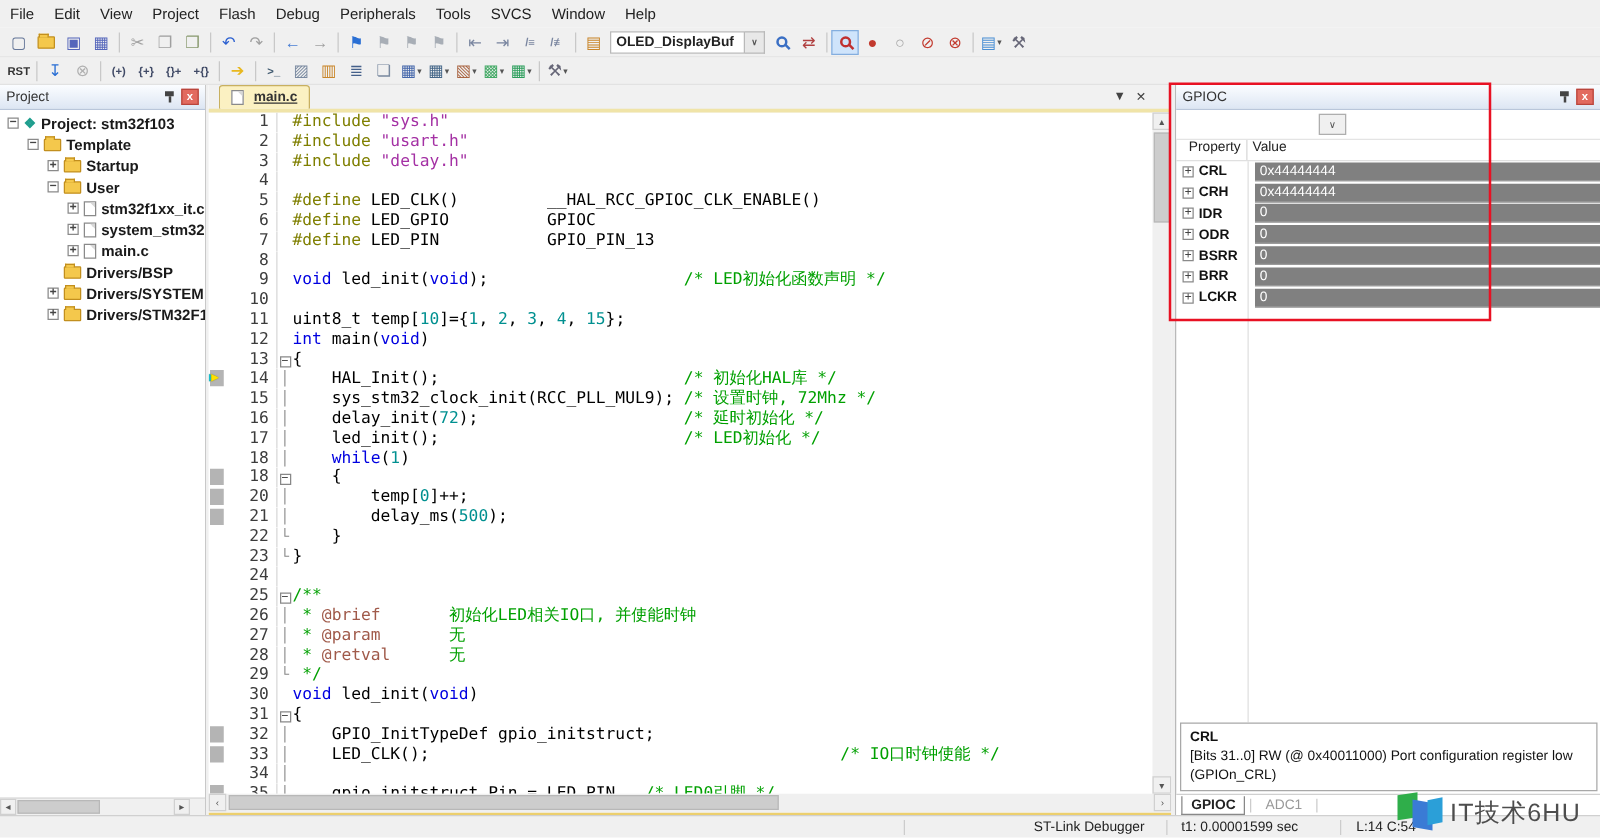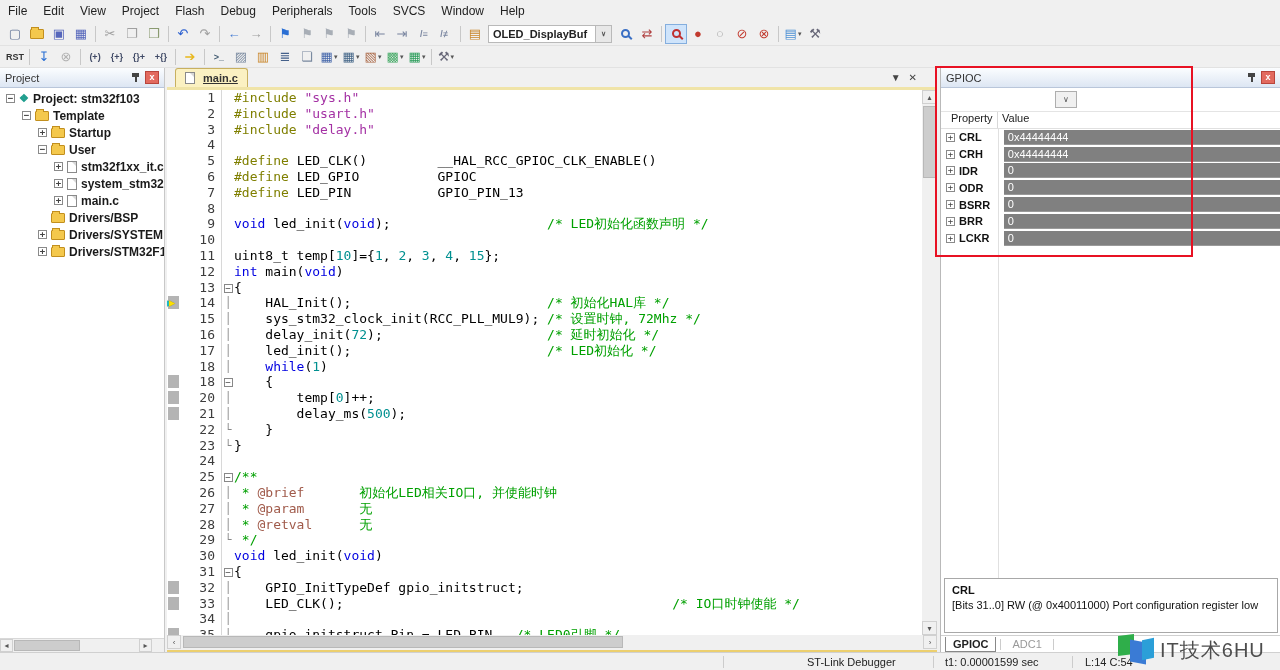--- a/index.html
+++ b/index.html
@@ -128,21 +128,21 @@
   #sv-tabs { position:absolute; left:0; top:567px; width:340px; height:17px; display:flex; align-items:center;
     font-size:11px; border-top:1px solid #d0d0d0; background:#fff; }
   .svtab { padding:1px 7px; margin-left:4px; color:#999; }
   .svtab.active { border:1px solid #888; border-top:none; background:#fff; color:#222; font-weight:bold; }
   .svtab-sep { width:1px; height:11px; background:#ccc; margin-left:4px; }
 
   
   #statusbar { position:absolute; left:0; top:652px; width:1280px; height:18px; background:#f0f0f0;
     border-top:1px solid #d0d0d0; font-size:11px; color:#222; }
   #statusbar .ssep { position:absolute; top:3px; width:1px; height:12px; background:#ccc; }
-  #st-debugger { position:absolute; left:807px; top:3px; }
+  #st-debugger { position:absolute; left:827px; top:3px; }
   #st-time     { position:absolute; left:945px; top:3px; }
   #st-pos      { position:absolute; left:1085px; top:3px; }
 
   
   #annotation-rect { position:absolute; left:935px; top:66px; width:258px; height:191px;
     border:2px solid #e81123; z-index:60; pointer-events:none; }
 
   
   #watermark { position:absolute; left:1116px; top:630px; height:40px; display:flex; align-items:center;
     z-index:70; }
@@ -518,20 +518,21 @@
       <div class="rrow">
         <span class="expbox">+</span>
         <span class="rname">LCKR</span>
         <span class="rval">0</span>
       </div>
     </div>
   <div id="sv-colline"></div>
   <div id="sv-desc">
     <div class="dname">CRL</div>
     <div>[Bits 31..0] RW (@ 0x40011000) Port configuration register low</div>
+    <div>(GPIOn_CRL)</div>
   </div>
   <div id="sv-tabs">
       <span class="svtab active">GPIOC</span>
       <span class="svtab-sep"></span>
       <span class="svtab">ADC1</span>
       <span class="svtab-sep"></span>
     </div>
 </div>
 
 <div id="statusbar">

